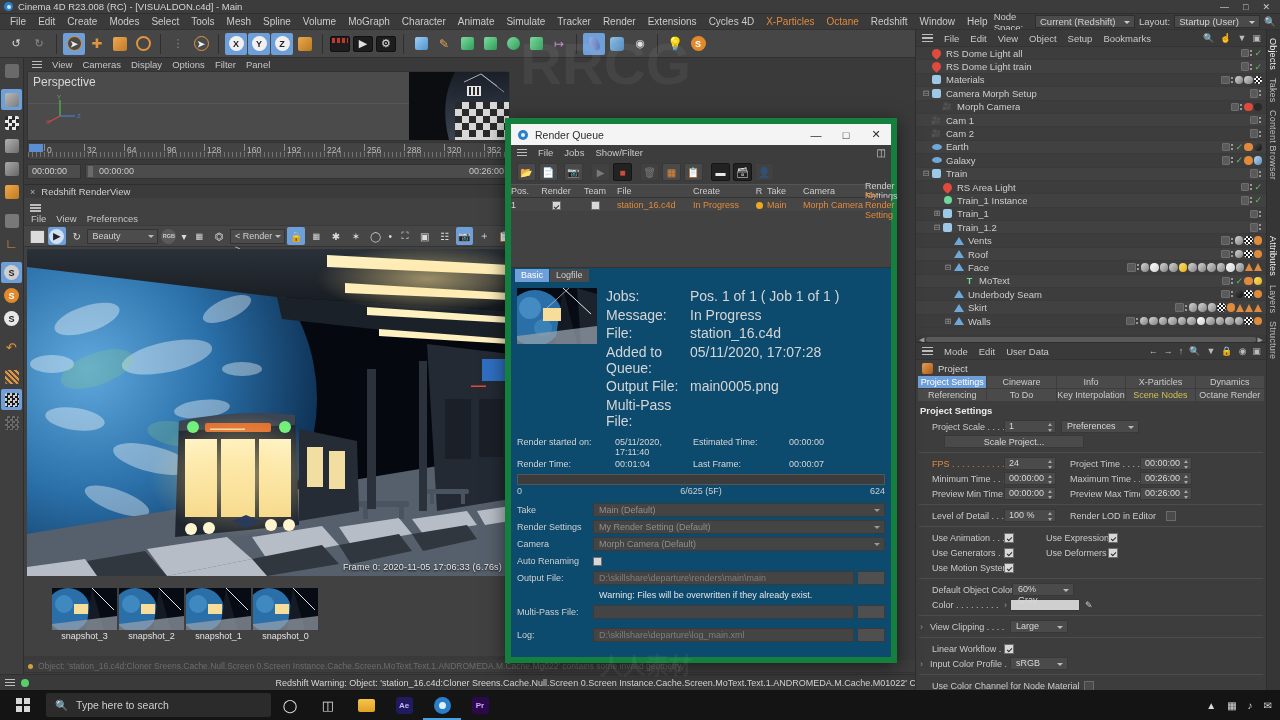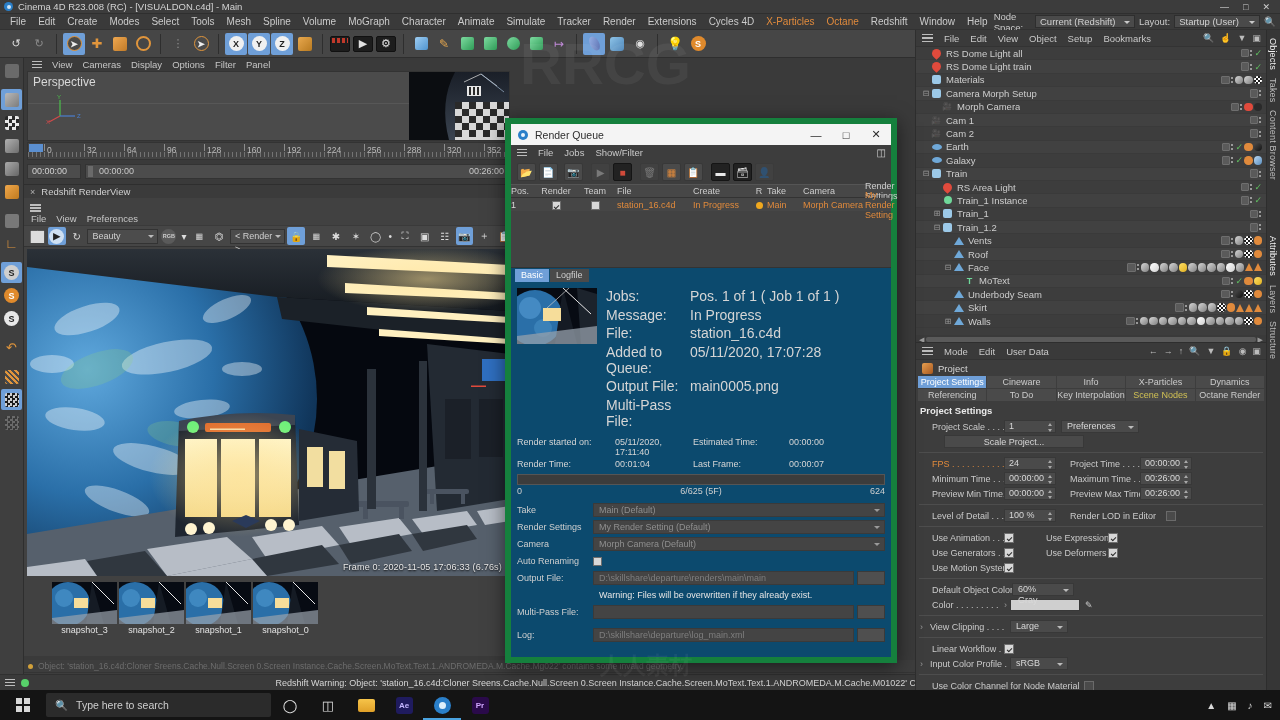--- a/index.html
+++ b/index.html
@@ -72,21 +72,21 @@
   .rsv-tab{height:13px;display:flex;align-items:center;gap:6px;padding-left:6px;font-size:9.5px;color:#d0d0d0;background:#3b3b3b;}
   .rsv-x{color:#b4b4b4;font-size:9px;}
   .rsv-burger{height:14px;display:flex;align-items:center;padding-left:6px;}
   .rsv-burger i{display:block;width:11px;height:1.5px;background:#bdbdbd;box-shadow:0 3px 0 #bdbdbd,0 6px 0 #bdbdbd;}
   .rsv-menu{height:13px;display:flex;align-items:center;gap:10px;padding-left:7px;font-size:9.5px;color:#c6c6c6;}
   .rsv-tools{height:22px;display:flex;align-items:center;gap:2px;padding-left:4px;background:#464646;border-top:1px solid #3a3a3a;border-bottom:1px solid #333;}
   .rt{width:19px;height:18px;border-radius:2px;display:flex;align-items:center;justify-content:center;font-size:10px;color:#dcdcdc;}
   .rt.sel{background:#6f9fd8;}
   .rsv-sel{background:#4c4c4c;border:1px solid #333;height:15px;line-height:13px;padding:0 12px 0 4px;font-size:9px;color:#cfcfcf;position:relative;}
   .rsv-sel:after{content:"";position:absolute;right:3px;top:5px;border-left:3px solid transparent;border-right:3px solid transparent;border-top:3px solid #bbb;}
-  .render-img{position:relative;margin:2px 3px 0 3px;height:327px;overflow:hidden;background:#05070e;}
+  .render-img{position:relative;margin:2px 3px 6px 3px;height:327px;overflow:hidden;background:#05070e;}
   .frameinfo{position:absolute;right:8px;bottom:4px;font-size:9px;color:#e8e8e8;text-shadow:0 1px 2px #000;letter-spacing:.2px;}
   .snaps{display:flex;gap:2px;padding:6px 0 0 28px;}
   .snap{width:65px;}
   .snap .th{width:65px;height:42px;overflow:hidden;position:relative;background:#0a0d16;}
   .snap .nm{font-size:9px;color:#e2e2e2;text-align:center;padding-top:1px;}
 
   
   .console{position:absolute;left:24px;top:660px;right:365px;height:26px;background:#3d3d3d;}
   .con-line{height:13px;display:flex;align-items:center;gap:5px;padding-left:4px;font-size:8.5px;color:#6d6d6d;overflow:hidden;white-space:nowrap;border-bottom:1px solid #343434;}
   .con-dot{width:5px;height:5px;border-radius:50%;background:#d2a13a;flex:none;}

